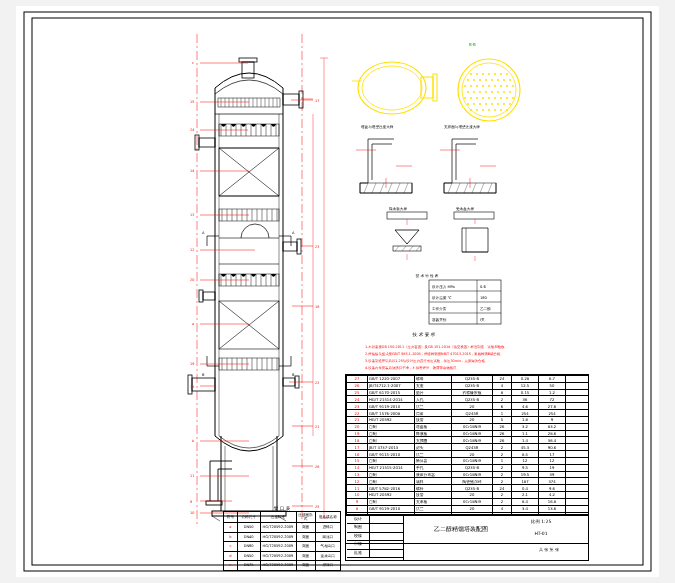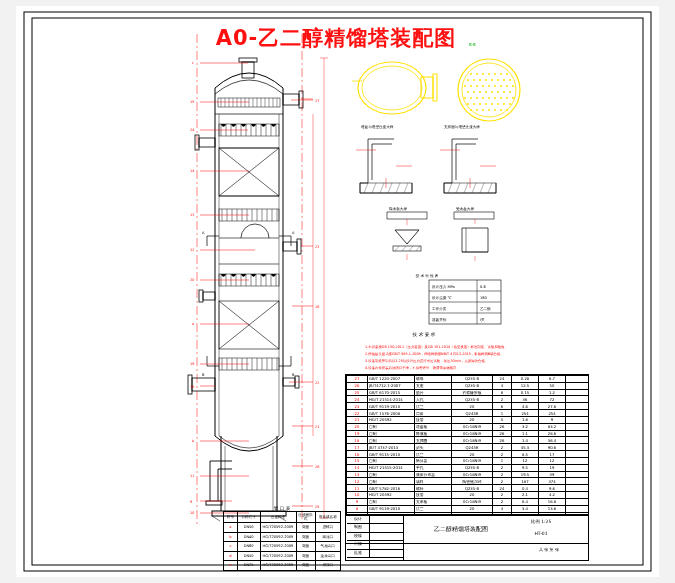--- a/index.html
+++ b/index.html
@@ -355,21 +355,20 @@
       <g>
         <text class="lbl-blk5" x="408" y="330" text-anchor="middle">技 术 要 求</text>
         <text class="lbl-red" x="349" y="342">1.本设备按GB 150-2011《压力容器》及GB 151-2014《热交换器》标准制造、试验和验收。</text>
         <text class="lbl-red" x="349" y="349">2.焊接接头型式按GB/T 985.1-2008，焊缝检测按NB/T 47013-2015，射线检测Ⅲ级合格。</text>
         <text class="lbl-red" x="349" y="356">3.设备制造完毕后以1.25倍设计压力进行水压试验，保压30min，无渗漏为合格。</text>
         <text class="lbl-red" x="349" y="363">4.设备内件安装后须清扫干净，不得有焊渣、铁屑等杂物残留。</text>
       </g>
     </svg>
 
 
-    <div class="title-main">A0-乙二醇精馏塔装配图</div>
 
     <div id="bom" style="position:absolute;left:329px;top:368px;width:242px;height:140px;border:1px solid #000;overflow:hidden;">
         <table style="border-collapse:collapse;width:242px;table-layout:fixed;font-family:'DejaVu Sans',sans-serif;font-size:3.6px;">
           <tbody>
             <tr style="height:5.833333333333333px;">
               <td style="border:0.4px solid #000;width:18px;height:5.833333333333333px;padding:0 1px;color:#ff0000;font-size:3.8px;white-space:nowrap;overflow:hidden;text-align:center;">27</td>
               <td style="border:0.4px solid #000;width:44px;height:5.833333333333333px;padding:0 1px;color:#000;font-size:3.8px;white-space:nowrap;overflow:hidden;text-align:left;">GB/T 1220-2007</td>
               <td style="border:0.4px solid #000;width:34px;height:5.833333333333333px;padding:0 1px;color:#000;font-size:3.8px;white-space:nowrap;overflow:hidden;text-align:left;">螺母</td>
               <td style="border:0.4px solid #000;width:38px;height:5.833333333333333px;padding:0 1px;color:#000;font-size:3.8px;white-space:nowrap;overflow:hidden;text-align:center;">Q235-B</td>
               <td style="border:0.4px solid #000;width:16px;height:5.833333333333333px;padding:0 1px;color:#000;font-size:3.8px;white-space:nowrap;overflow:hidden;text-align:center;">24</td>

